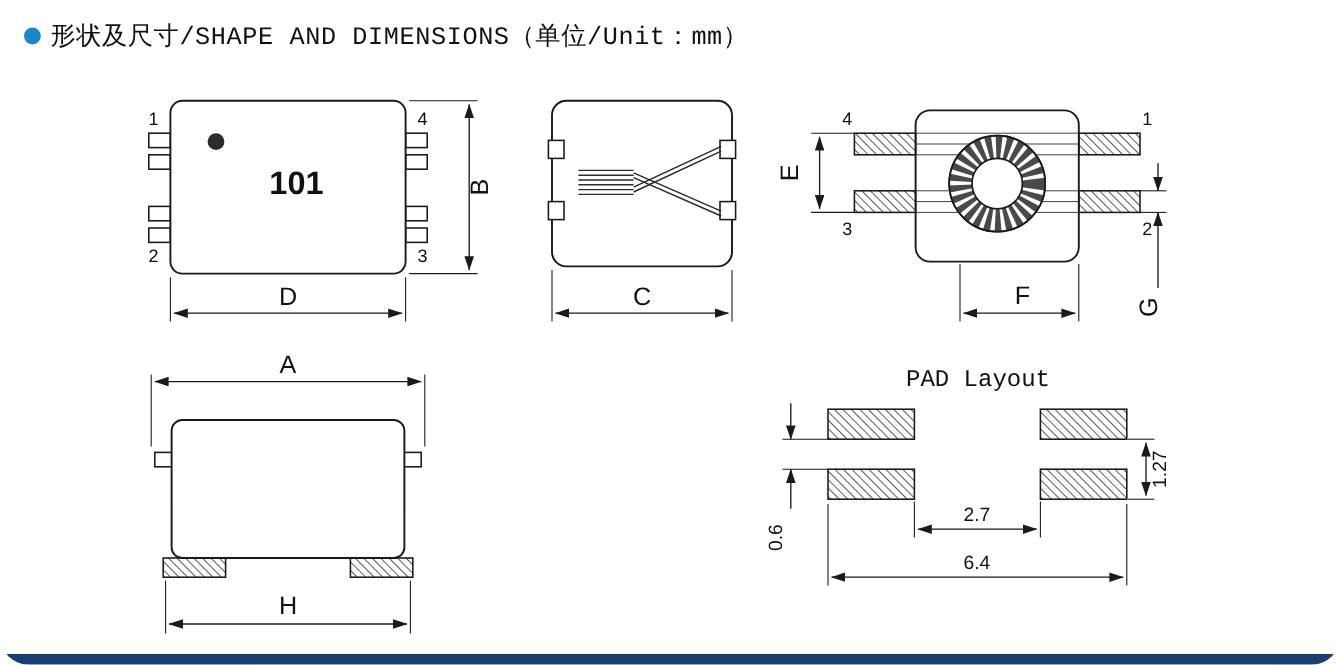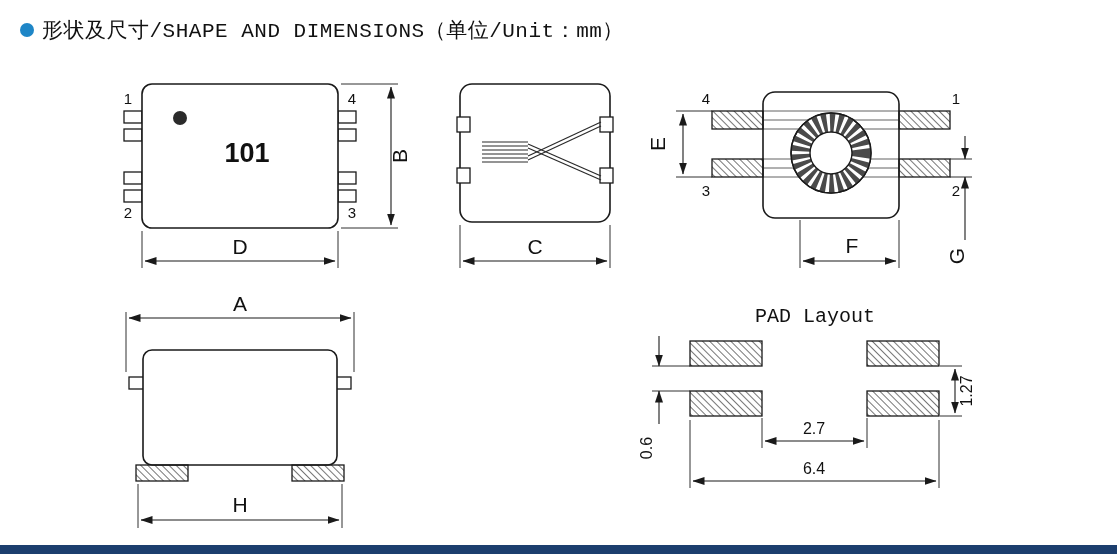--- a/index.html
+++ b/index.html
@@ -1,17 +1,17 @@
 <!DOCTYPE html>
 <html><head>
 <meta charset="utf-8">
 <style>
   html,body{margin:0;padding:0;background:#ffffff;}
   #page{position:relative;width:1117px;height:554px;background:#ffffff;overflow:hidden;
-        font-family:"Liberation Sans",sans-serif;color:#111;}
+        font-family:"Liberation Sans",sans-serif;color:#111;border-radius:24px;}
   #title-row{position:absolute;left:20px;top:16px;display:flex;align-items:center;gap:8px;}
   #title-bullet{width:14px;height:14px;border-radius:50%;background:#1e86c7;flex:0 0 auto;}
   #title-text{font-family:"Liberation Mono","DejaVu Sans Mono",monospace;
               font-size:21px;font-weight:400;letter-spacing:0.5px;white-space:nowrap;}
   #footer-bar{position:absolute;left:0;bottom:0;width:100%;height:9px;
               background:linear-gradient(90deg,#2d6bа8 0%,#1c3e6e 0%,#16304f 100%);
               background-color:#1c3e6e;}
   svg{position:absolute;left:0;top:0;}
   .ln{stroke:#1a1a1a;stroke-width:1.6;fill:#ffffff;}
   .pin{stroke:#1a1a1a;stroke-width:1.3;fill:#ffffff;}

